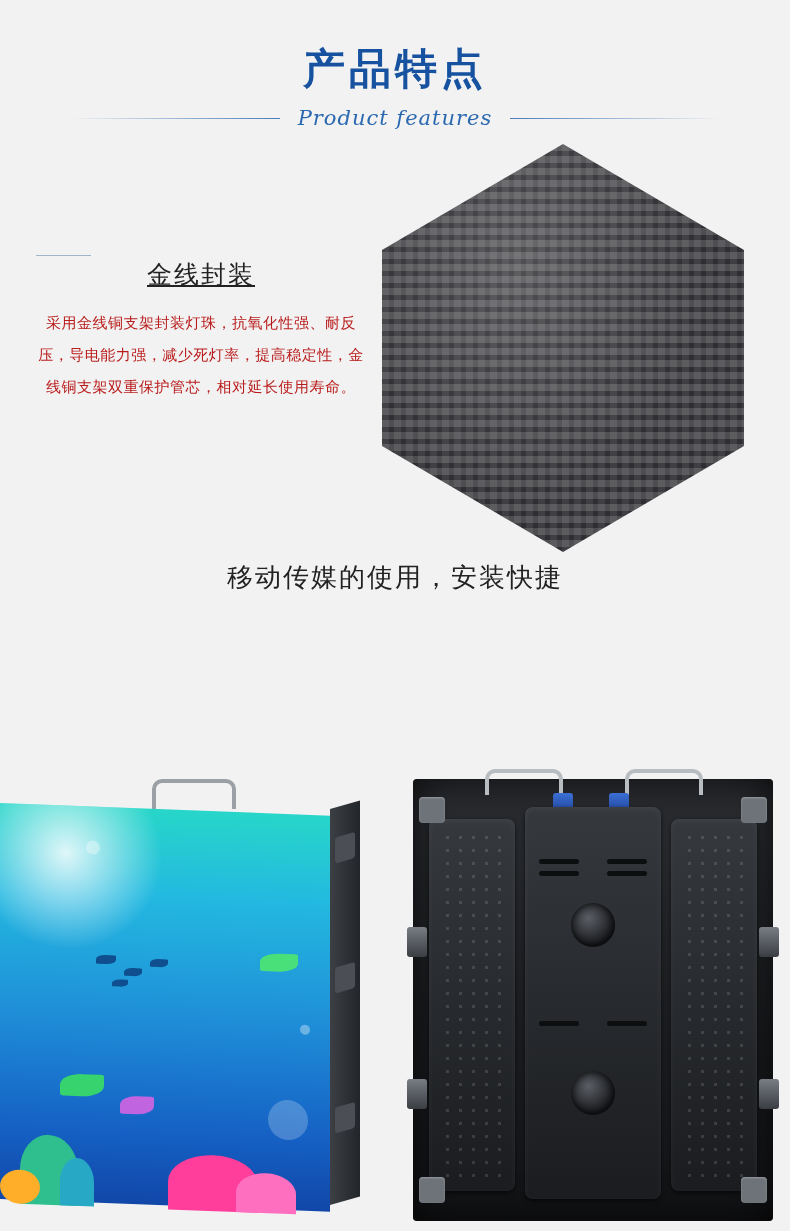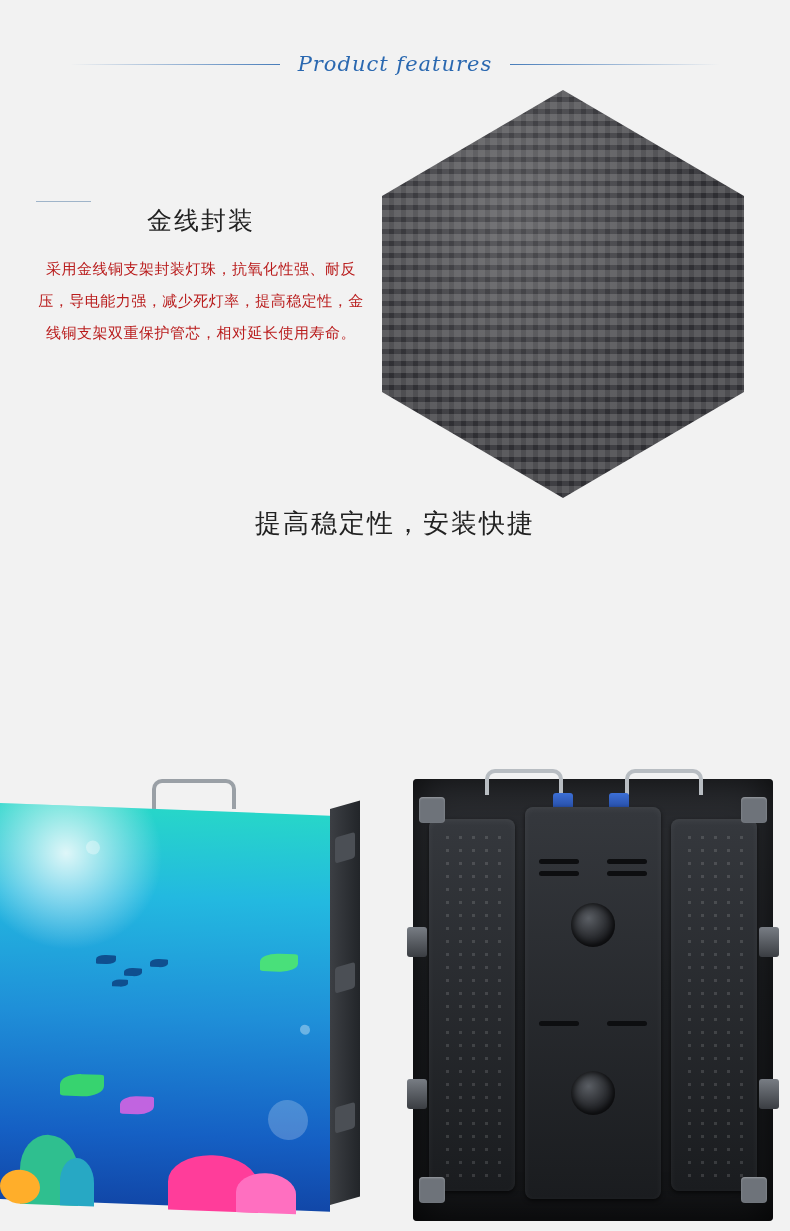--- a/index.html
+++ b/index.html
@@ -69,20 +69,21 @@
     top: 128px;
     width: 330px;
     text-align: center;
   }
   .f1-title {
     font-size: 25px;
     color: #222;
     letter-spacing: 2px;
     margin-bottom: 16px;
     font-weight: normal;
+    text-decoration: underline;
   }
   .f1-body {
     font-size: 15px;
     color: #b91c1c;
     line-height: 32px;
     letter-spacing: 0.5px;
   }
   .divider-left {
     position: absolute;
     left: 36px;
@@ -306,40 +307,41 @@
     background: linear-gradient(to bottom, #787d84, #3a3d42);
     border-radius: 3px;
   }
 </style>
 </head>
 <body>
 
 <div class="page">
 
   <div class="header">
+    <div class="header-title">产品特点</div>
     <div class="header-sub-row">
       <div class="rule"></div>
       <div class="header-sub">Product features</div>
       <div class="rule right"></div>
     </div>
   </div>
 
   <div class="feature-one">
     <div class="divider-left"></div>
     <div class="f1-text">
       <div class="f1-title">金线封装</div>
       <div class="f1-body">采用金线铜支架封装灯珠，抗氧化性强、耐反压，导电能力强，减少死灯率，提高稳定性，金线铜支架双重保护管芯，相对延长使用寿命。</div>
     </div>
     <div class="hex-wrap">
       <div class="hex"></div>
     </div>
   </div>
 
   <div class="feature-two">
-    <div class="f2-title">提高稳定性，安装快捷</div>
+    <div class="f2-title">移动传媒的使用，安装快捷</div>
   </div>
 
   <div class="photos">
 
     <div class="photo photo-left">
       <div class="cab-left">
         <div class="handle"></div>
         <div class="screen">
           <div class="bubble" style="left:86px;top:34px;width:14px;height:14px;"></div>
           <div class="bubble" style="left:300px;top:210px;width:10px;height:10px;"></div>

